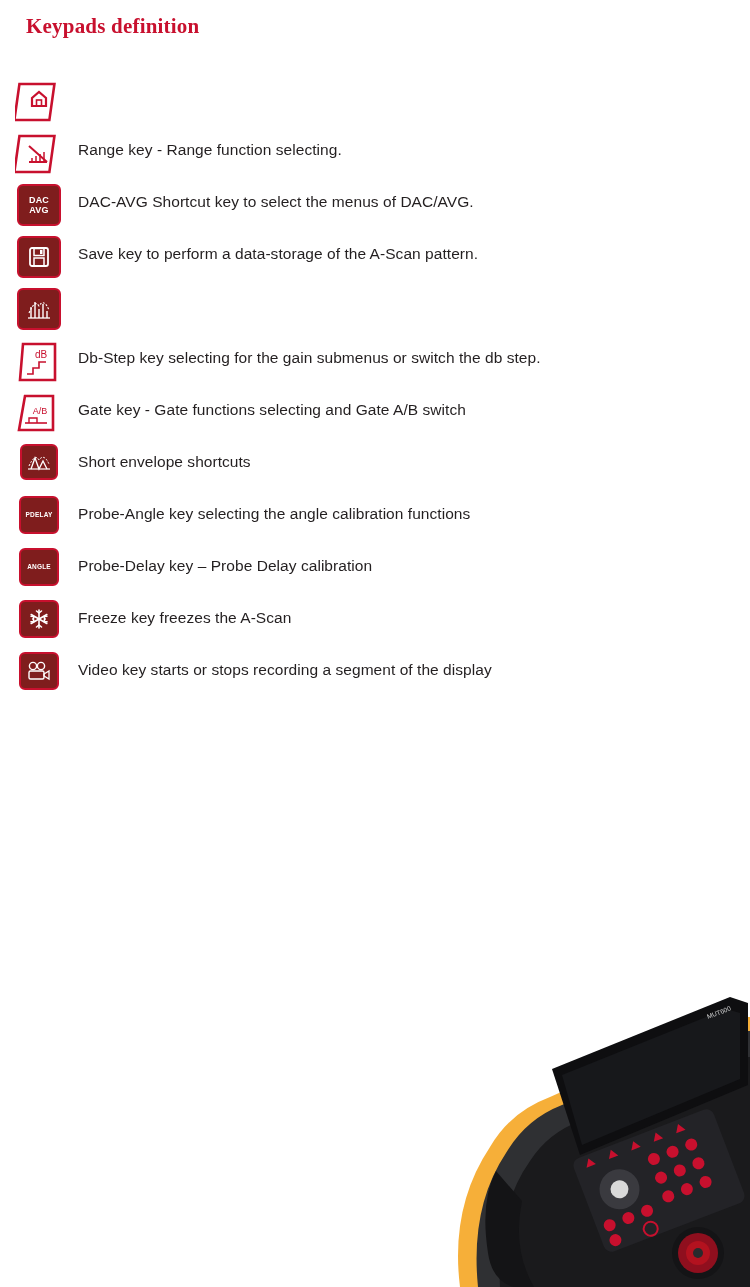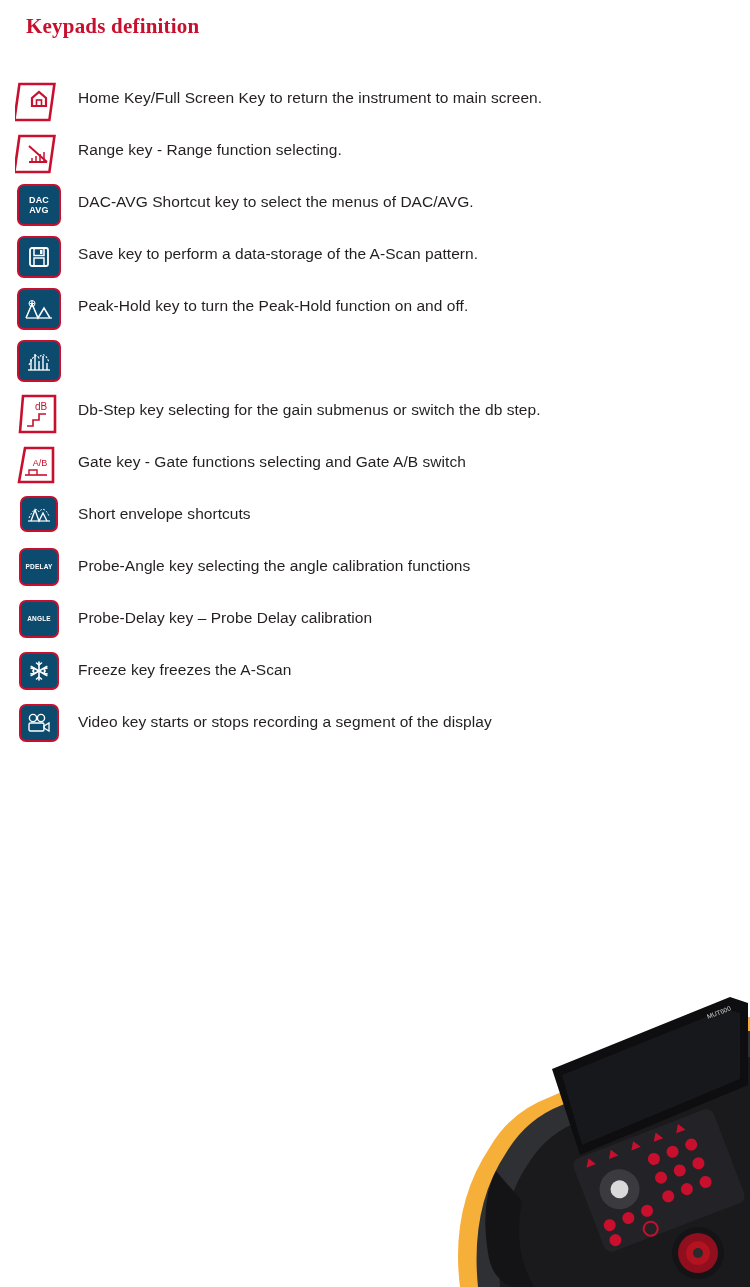--- a/index.html
+++ b/index.html
@@ -77,23 +77,24 @@
     height: 42px;
     border: 2.5px solid #c8102e;
     border-radius: 7px;
     box-sizing: border-box;
     display: flex;
     align-items: center;
     justify-content: center;
     background: #ffffff;
   }
   .filled {
-    background: #0c4a6e;
+    background: #7f1d1d;
     border-color: #c8102e;
     color: #ffffff;
+    border-radius: 6px;
   }
   .round-key {
     width: 42px;
     height: 42px;
     border-radius: 50%;
     border: 2.5px solid #c8102e;
     box-sizing: border-box;
     display: flex;
     align-items: center;
     justify-content: center;
@@ -137,21 +138,20 @@
     <div class="row">
       <div class="key-cell">
         <div class="key flag-key">
           <svg width="48" height="44" viewBox="0 0 48 44">
             <path d="M5 4 L40 4 L40 40 L5 40 Z" fill="none" stroke="#c8102e" stroke-width="2.6" transform="skewX(-8)"></path>
             <path d="M17 26 L17 18 L24 12 L31 18 L31 26 Z" fill="none" stroke="#c8102e" stroke-width="2.2"></path>
             <rect x="21.5" y="20" width="5" height="6" fill="none" stroke="#c8102e" stroke-width="1.6"></rect>
           </svg>
         </div>
       </div>
-      <div class="desc">Home Key/Full Screen Key to return the instrument to main screen.</div>
     </div>
 
     <div class="row">
       <div class="key-cell">
         <div class="key flag-key">
           <svg width="48" height="44" viewBox="0 0 48 44">
             <path d="M5 4 L40 4 L40 40 L5 40 Z" fill="none" stroke="#c8102e" stroke-width="2.6" transform="skewX(-8)"></path>
             <path d="M14 14 L32 30" fill="none" stroke="#c8102e" stroke-width="2"></path>
             <path d="M14 30 L32 30" stroke="#c8102e" stroke-width="2"></path>
             <path d="M17 30 L17 26 M21 30 L21 24 M25 30 L25 22 M29 30 L29 20" stroke="#c8102e" stroke-width="1.5"></path>
@@ -179,33 +179,20 @@
             <rect x="3" y="3" width="18" height="18" rx="2" fill="none" stroke="#ffffff" stroke-width="1.8"></rect>
             <rect x="7" y="3.5" width="10" height="7" fill="none" stroke="#ffffff" stroke-width="1.5"></rect>
             <rect x="7" y="13" width="10" height="8" fill="none" stroke="#ffffff" stroke-width="1.5"></rect>
             <rect x="13" y="5" width="2.5" height="4" fill="#ffffff"></rect>
           </svg>
         </div>
       </div>
       <div class="desc">Save key to perform a data-storage of the A-Scan pattern.</div>
     </div>
 
-    <div class="row">
-      <div class="key-cell">
-        <div class="rect-key filled">
-          <svg width="30" height="24" viewBox="0 0 30 24">
-            <path d="M2 21 L8 7 L14 21 L20 11 L26 21" fill="none" stroke="#ffffff" stroke-width="1.5"></path>
-            <path d="M2 21 L28 21" stroke="#ffffff" stroke-width="1.3"></path>
-            <path d="M8 4 L8 9 M5.5 6.5 L10.5 6.5" stroke="#ffffff" stroke-width="1.2"></path>
-            <circle cx="8" cy="6.5" r="3" fill="none" stroke="#ffffff" stroke-width="1"></circle>
-          </svg>
-        </div>
-      </div>
-      <div class="desc">Peak-Hold key to turn the Peak-Hold function on and off.</div>
-    </div>
 
     <div class="row">
       <div class="key-cell">
         <div class="rect-key filled">
           <svg width="28" height="24" viewBox="0 0 28 24">
             <path d="M3 21 L25 21" stroke="#ffffff" stroke-width="1.3"></path>
             <path d="M6 21 L6 10 M10 21 L10 5 M14 21 L14 12 M18 21 L18 7 M22 21 L22 14" stroke="#ffffff" stroke-width="1.4"></path>
             <path d="M4 16 Q10 2 14 9 Q19 1 24 13" fill="none" stroke="#ffffff" stroke-width="1.1" stroke-dasharray="2 1.5"></path>
           </svg>
         </div>

